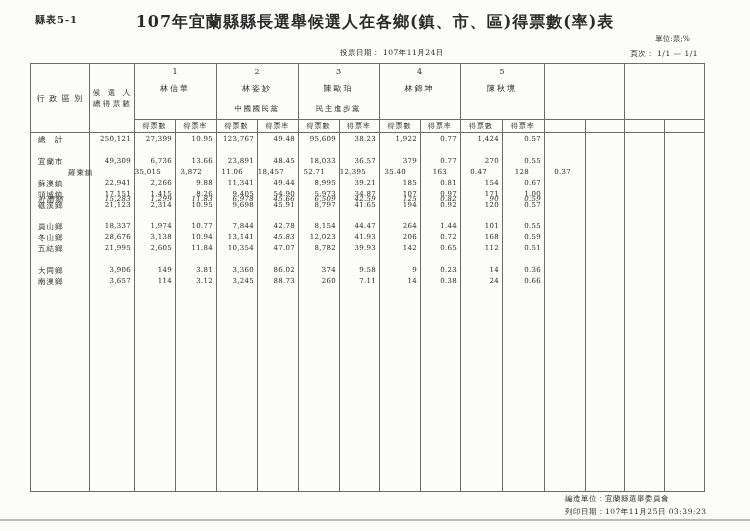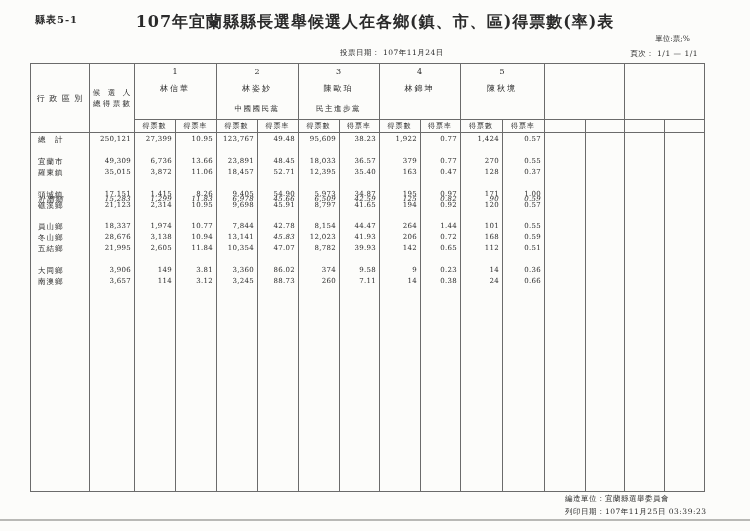--- a/index.html
+++ b/index.html
@@ -172,43 +172,57 @@
           <span class="c-num" style="width: 41px;">23,891</span>
           <span class="c-num" style="width: 41px;">48.45</span>
           <span class="c-num" style="width: 41px;">18,033</span>
           <span class="c-num" style="width: 40px;">36.57</span>
           <span class="c-num" style="width: 41px;">379</span>
           <span class="c-num" style="width: 40px;">0.77</span>
           <span class="c-num" style="width: 42px;">270</span>
           <span class="c-num" style="width: 42px;">0.55</span>
         </div>
         <div class="row" style="top: 34.9px;">
-          <span class="c-dist" style="width: 58px;">羅東鎮</span>
+          <span class="c-dist" style="width: 58px; margin-left: 30px;">羅東鎮</span>
           <span class="c-num" style="width: 45px;">35,015</span>
           <span class="c-num" style="width: 41px;">3,872</span>
           <span class="c-num" style="width: 41px;">11.06</span>
           <span class="c-num" style="width: 41px;">18,457</span>
           <span class="c-num" style="width: 41px;">52.71</span>
           <span class="c-num" style="width: 41px;">12,395</span>
           <span class="c-num" style="width: 40px;">35.40</span>
           <span class="c-num" style="width: 41px;">163</span>
           <span class="c-num" style="width: 40px;">0.47</span>
           <span class="c-num" style="width: 42px;">128</span>
           <span class="c-num" style="width: 42px;">0.37</span>
         </div>
+        <div class="row" style="top: 45.8px;">
+          <span class="c-dist" style="width: 58px;">蘇澳鎮</span>
+          <span class="c-num" style="width: 45px;">22,941</span>
+          <span class="c-num" style="width: 41px;">2,266</span>
+          <span class="c-num" style="width: 41px;">9.88</span>
+          <span class="c-num" style="width: 41px;">11,341</span>
+          <span class="c-num" style="width: 41px;">49.44</span>
+          <span class="c-num" style="width: 41px;">8,995</span>
+          <span class="c-num" style="width: 40px;">39.21</span>
+          <span class="c-num" style="width: 41px;">185</span>
+          <span class="c-num" style="width: 40px;">0.81</span>
+          <span class="c-num" style="width: 42px;">154</span>
+          <span class="c-num" style="width: 42px;">0.67</span>
+        </div>
         <div class="row" style="top: 56.7px;">
           <span class="c-dist" style="width: 58px;">頭城鎮</span>
           <span class="c-num" style="width: 45px;">17,151</span>
           <span class="c-num" style="width: 41px;">1,415</span>
           <span class="c-num" style="width: 41px;">8.26</span>
           <span class="c-num" style="width: 41px;">9,405</span>
           <span class="c-num" style="width: 41px;">54.90</span>
           <span class="c-num" style="width: 41px;">5,973</span>
           <span class="c-num" style="width: 40px;">34.87</span>
-          <span class="c-num" style="width: 41px;">195</span>
+          <span class="c-num" style="width: 41px;">107</span>
           <span class="c-num" style="width: 40px;">0.97</span>
           <span class="c-num" style="width: 42px;">171</span>
           <span class="c-num" style="width: 42px;">1.00</span>
         </div>
         <div class="row" style="top: 67.6px;">
           <span class="c-dist" style="width: 58px;">礁溪鄉</span>
           <span class="c-num" style="width: 45px;">21,123</span>
           <span class="c-num" style="width: 41px;">2,314</span>
           <span class="c-num" style="width: 41px;">10.95</span>
           <span class="c-num" style="width: 41px;">9,698</span>

